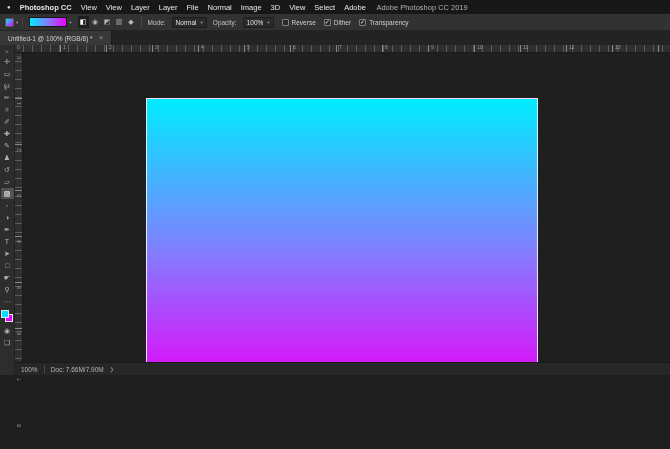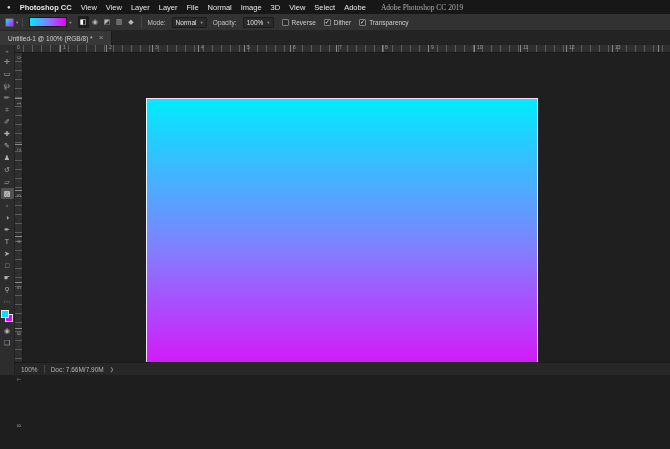--- a/index.html
+++ b/index.html
@@ -7,21 +7,21 @@
   body { font-family:"Liberation Sans", sans-serif; background:#1e1e1e; user-select:none; }
   #app { width:670px; height:375px; display:flex; flex-direction:column; }
 
   
   .menubar { height:14px; flex:0 0 14px; background:#171717; display:flex; align-items:center;
              padding:0 7px; color:#e6e6e6; font-size:7.5px; position:relative; }
   .apple { margin-right:9px; font-size:6px; color:#ddd; }
   .appname { font-weight:bold; margin-right:9px; }
   .menu-items { display:flex; gap:9px; }
   .menu-item { cursor:default; }
-  .window-title { position:absolute; left:63%; transform:translateX(-50%); color:#b0b0b0;font-family:Liberation Serif, serif; }
+  .window-title { position:absolute; left:63%; transform:translateX(-50%); color:#b0b0b0; }
 
   
   .optionsbar { height:17px; flex:0 0 17px; background:#323232; border-bottom:1px solid #242424;
                 display:flex; align-items:center; gap:6px; padding:0 5px; font-size:6.5px; color:#cfcfcf; }
   .preset { display:flex; align-items:center; gap:2px; padding-right:4px; border-right:1px solid #454545; }
   .preset-thumb { width:9px; height:9px; border:1px solid #555; border-radius:1px; display:inline-block; }
   .caret { font-size:4.5px; color:#9a9a9a; }
   .grad-pick { display:flex; align-items:center; gap:2px; }
   .grad-preview { width:38px; height:10px; border:1px solid #161616; display:inline-block; }
   .grad-types { display:flex; gap:1px; padding-right:4px; border-right:1px solid #454545; }

